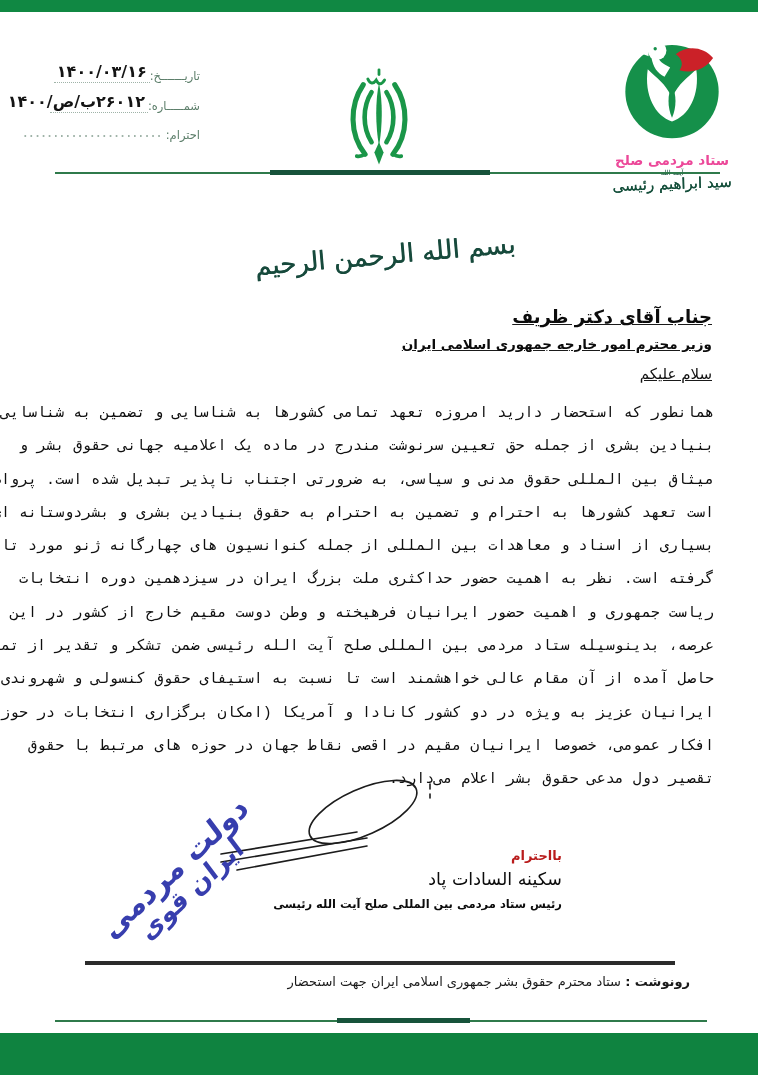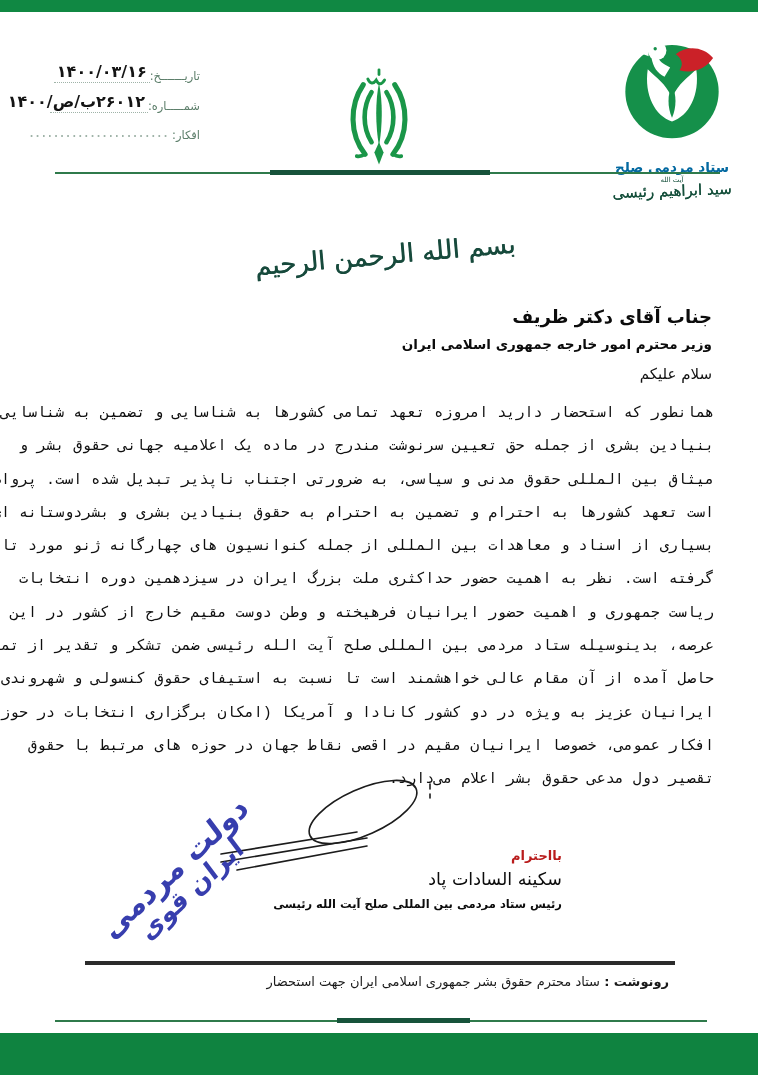--- a/index.html
+++ b/index.html
@@ -20,38 +20,38 @@
   .hdr-value{
     font-size:16px;font-weight:bold;color:#141414;
     border-bottom:1px dotted #9fb3a8;min-width:78px;display:inline-block;
     text-align:center;padding:0 3px 1px;white-space:nowrap;
   }
   
   .emblem{position:absolute;top:68px;left:335px;width:88px;height:102px;}
 
   
   .logo{position:absolute;top:30px;right:20px;width:132px;text-align:center;}
-  .logo-name{font-size:13.5px;font-weight:bold;color:#0369a1;margin-top:11px;white-space:nowrap;}
+  .logo-name{font-size:13.5px;font-weight:bold;color:#ec4899;margin-top:4px;white-space:nowrap;}
   .logo-hon{font-size:7px;color:#16503c;margin-top:2px;line-height:1;}
   .logo-callig{
     font-size:15px;color:#16503c;white-space:nowrap;line-height:1.05;
     transform:rotate(-2deg);text-shadow:0.3px 0 #16503c;
   }
   
   .rule-thin-top{position:absolute;top:172px;left:55px;width:665px;height:2px;background:#2f7a4b;}
   .rule-thick-top{position:absolute;top:170px;left:270px;width:220px;height:5px;background:#17533b;}
 
   
   .bismillah{
     position:absolute;top:240px;left:235px;width:300px;text-align:center;
     font-size:26px;color:#174a3c;transform:rotate(-5deg);
     text-shadow:0.5px 0 #174a3c;white-space:nowrap;
   }
   
-  .addressee{position:absolute;top:306px;right:46px;direction:rtl;}
+  .addressee{position:absolute;top:306px;right:46px;direction:rtl;text-decoration:underline;}
   .addr-name{font-size:18px;font-weight:bold;color:#0c0c0c;}
   .addr-title{font-size:13.5px;font-weight:bold;color:#0c0c0c;margin-top:9px;}
   .salutation{font-size:15px;margin-top:13px;color:#111;}
 
   
   .body-text{
     position:absolute;top:397px;right:44px;left:42px;direction:rtl;
     font-size:15px;color:#0f0f0f;
   }
   .body-text .line{
@@ -71,21 +71,21 @@
     position:absolute;top:812px;left:98px;width:170px;height:132px;
     display:flex;flex-direction:column;justify-content:center;align-items:center;
     transform:rotate(-43deg) skewX(-6deg);color:#2d34aa;opacity:.95;
     pointer-events:none;
   }
   .stamp .s1{font-size:30px;font-weight:bold;line-height:.95;white-space:nowrap;}
   .stamp .s2{font-size:26px;font-weight:bold;line-height:.95;white-space:nowrap;}
 
   
   .rule-dark{position:absolute;top:961px;left:85px;width:590px;height:4px;background:#2b2b2b;}
-  .cc-line{position:absolute;top:974px;right:89px;font-size:13px;color:#1a1a1a;direction:rtl;white-space:nowrap;}
+  .cc-line{position:absolute;top:974px;right:68px;font-size:13px;color:#1a1a1a;direction:rtl;white-space:nowrap;}
   .cc-line b{font-weight:bold;}
   .rule-thin-bot{position:absolute;top:1020px;left:55px;width:652px;height:1.5px;background:#2f7a4b;}
   .rule-thick-bot{position:absolute;top:1018px;left:337px;width:133px;height:5px;background:#17533b;}
 </style>
 </head>
 <body>
 
 <div class="page">
 
   <div class="bar-top"></div>
@@ -93,21 +93,21 @@
   <div class="hdr-fields">
     <div class="hdr-row">
       <span class="hdr-label">تاریـــــــخ:</span>
       <span class="hdr-value">۱۴۰۰/۰۳/۱۶</span>
     </div>
     <div class="hdr-row">
       <span class="hdr-label">شمـــــاره:</span>
       <span class="hdr-value">۲۶۰۱۲ب/ص/۱۴۰۰</span>
     </div>
     <div class="hdr-row">
-      <span class="hdr-label">افکار:</span>
+      <span class="hdr-label">احترام:</span>
       <span class="hdr-value" style="border-bottom:none;color:#9fb3a8;font-weight:normal;letter-spacing:1px;">.......................</span>
     </div>
   </div>
 
   <div class="emblem">
     <svg viewBox="0 0 90 110" width="88" height="102">
       <g fill="none" stroke="#1a9648" stroke-linecap="round">
         <path d="M33 12 q4 8 9 1 q4 8 9 0" stroke-width="3.2"></path>
         <path d="M45 2 v5" stroke-width="3"></path>
         <g>

